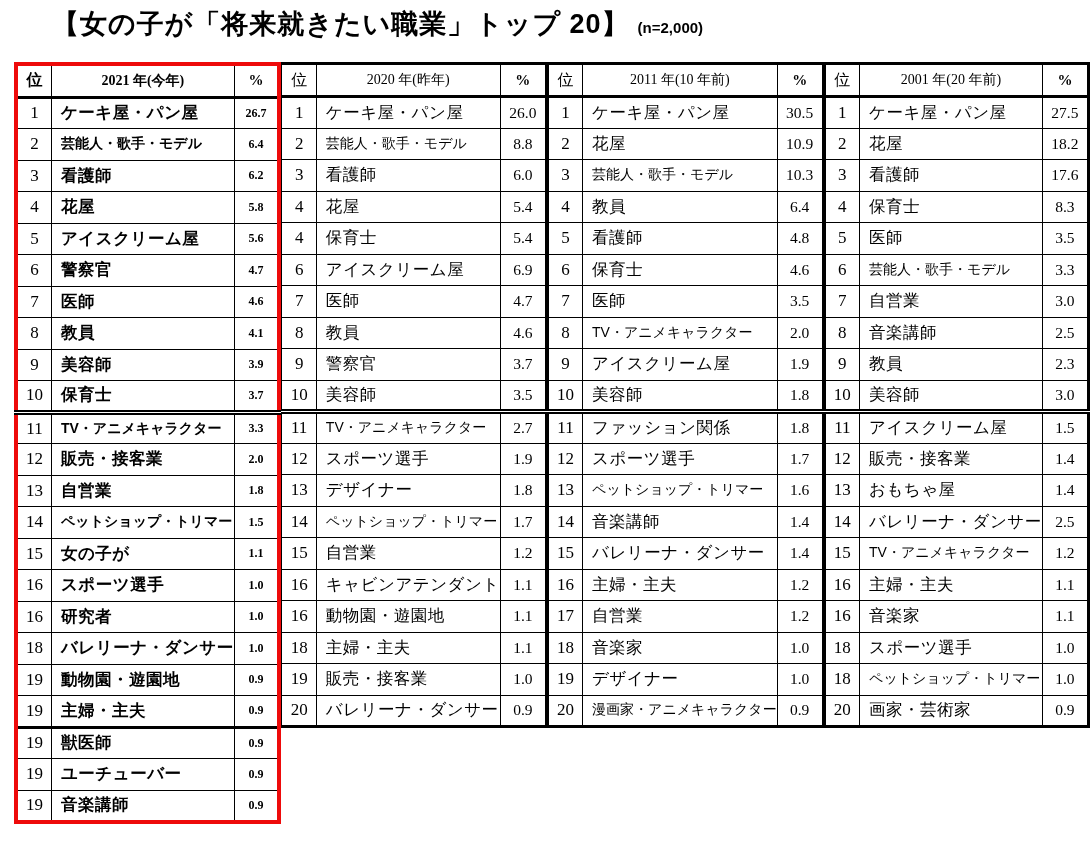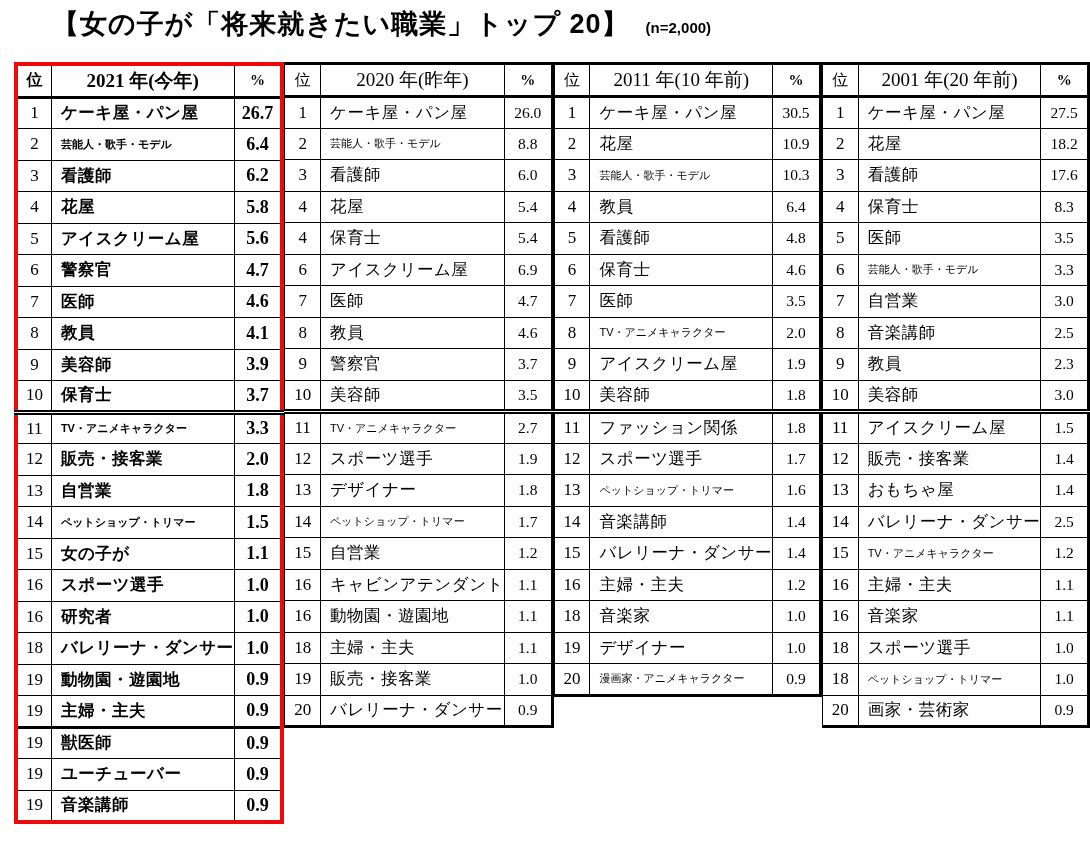--- a/index.html
+++ b/index.html
@@ -9,21 +9,21 @@
     font-family: "Liberation Sans", sans-serif;
     color: #000;
     overflow: hidden;
   }
   .title {
     position: absolute; left: 52px; top: 6px;
     font-weight: bold; font-size: 27px; letter-spacing: 1px;
     white-space: nowrap;
   }
   .title .sample {
-    font-size: 15px; letter-spacing: 0; margin-left: 16px;
+    font-size: 15px; letter-spacing: 0; margin-left: 8px;
     font-family: "Liberation Sans", sans-serif;
   }
   .groups {
     position: absolute; left: 14px; top: 62px;
     display: flex; align-items: flex-start;
   }
   table.grp {
     border-collapse: collapse; table-layout: fixed;
     border: 3px solid #000; border-left: none;
     background: #fff;
@@ -34,35 +34,35 @@
   col.c-rank { width: 42px; }
   col.c-job  { width: 168px; }
   col.c-pct  { width: 54px; }
   th, td { border: 1px solid #000; overflow: hidden; white-space: nowrap; }
   thead th {
     height: 33px; border-bottom: 3px solid #000;
     font-weight: normal; text-align: center; vertical-align: middle;
   }
   .hl thead th { font-weight: bold; }
   .th-rank { font-size: 16px; }
-  .th-year { font-size: 19px; font-family: "Liberation Serif", serif; }
+  .th-year { font-size: 14px; font-family: "Liberation Serif", serif; }
   .th-pct  { font-size: 15px; font-weight: bold; font-family: "Liberation Serif", serif; }
   tbody td { height: 31.5px; vertical-align: middle; }
   .td-rank {
     text-align: center; font-size: 17px;
     font-family: "Liberation Serif", serif;
   }
   .td-job { text-align: left; padding-left: 9px; font-size: 16.5px; letter-spacing: 0.5px; }
-  .td-job.sm { font-size: 11px; letter-spacing: 0; }
+  .td-job.sm { font-size: 14px; letter-spacing: 0; }
   .hl .td-job { font-weight: bold; }
   .td-pct {
     text-align: center; font-size: 15.5px;
     font-family: "Liberation Serif", serif;
   }
-  .hl .td-pct { font-weight: bold; font-size: 18px; margin-top: 31px; }
+  .hl .td-pct { font-weight: bold; font-size: 12px; margin-top: 31px; }
   tr.after-top10 td { border-bottom: 5px double #000; }
   tr.end-top20 td { border-bottom: 3px solid #000; }
 </style>
 </head>
 <body>
 
 <div class="title">
   <span>【女の子が「将来就きたい職業」トップ 20】</span><span class="sample">(n=2,000)</span>
 </div>
 
@@ -402,20 +402,25 @@
           <td class="td-rank">15</td>
           <td class="td-job">バレリーナ・ダンサー</td>
           <td class="td-pct">1.4</td>
         </tr>
         <tr>
           <td class="td-rank">16</td>
           <td class="td-job">主婦・主夫</td>
           <td class="td-pct">1.2</td>
         </tr>
         <tr>
+          <td class="td-rank">17</td>
+          <td class="td-job">自営業</td>
+          <td class="td-pct">1.2</td>
+        </tr>
+        <tr>
           <td class="td-rank">18</td>
           <td class="td-job">音楽家</td>
           <td class="td-pct">1.0</td>
         </tr>
         <tr>
           <td class="td-rank">19</td>
           <td class="td-job">デザイナー</td>
           <td class="td-pct">1.0</td>
         </tr>
         <tr class="end-top20">

